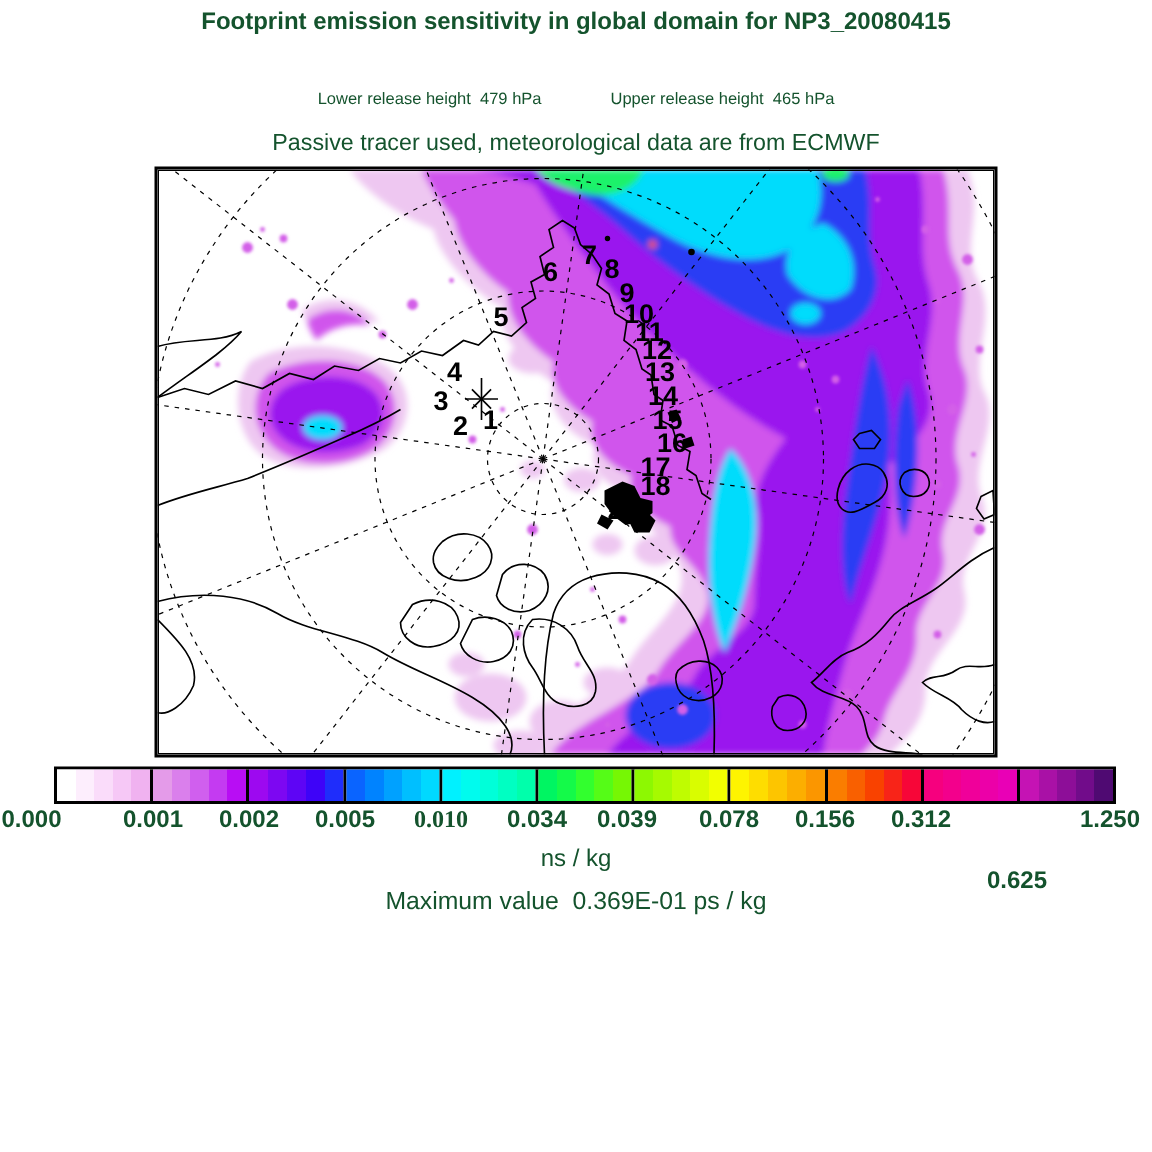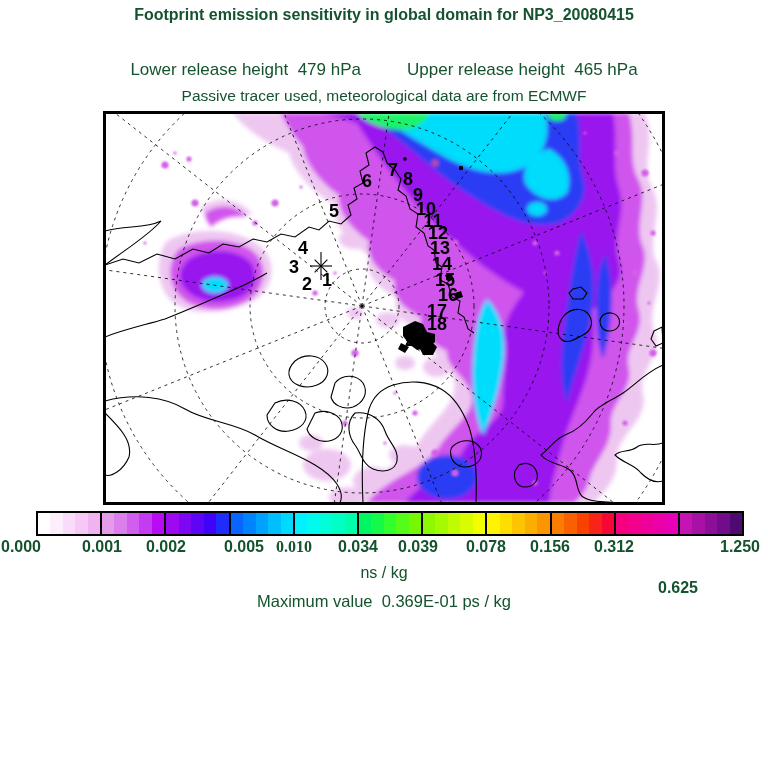--- a/index.html
+++ b/index.html
@@ -2,21 +2,21 @@
 <html><head>
 <meta charset="utf-8">
 <style>
   html,body{margin:0;padding:0;background:#ffffff;}
   #page{position:relative;width:768px;height:768px;background:#fff;overflow:hidden;
         font-family:"Liberation Sans",sans-serif;color:#14532d;}
   .hline{position:absolute;left:0;width:768px;text-align:center;white-space:pre;}
   #title{top:6px;font-size:16px;font-weight:bold;}
   .hrow{position:absolute;left:0;width:768px;display:flex;justify-content:center;white-space:pre;}
   #line2{top:33px;font-size:15.5px;gap:38px;}
-  #line3{top:60px;font-size:17px;gap:46px;}
+  #line3{top:60px;font-size:11px;gap:46px;}
   #line4{top:87px;font-size:15.5px;}
   #map-frame{position:absolute;left:103px;top:111px;width:558px;height:390px;
              border:2px solid #000;background:#fff;box-sizing:content-box;}
   #map-svg{display:block;}
   #colorbar{position:absolute;left:36px;top:511px;width:704px;height:21px;
             border:2px solid #000;display:flex;}
   .cb-seg{flex:1 1 0;height:100%;}
   .cb-seg:not(:last-child){border-right:2px solid #000;}
   #cb-ticks{position:absolute;left:0;top:538px;width:676px;height:18px;}
   .cb-tick{position:absolute;transform:translateX(-50%);font-size:16px;font-weight:bold;white-space:pre;}
@@ -274,21 +274,21 @@
       <div class="cb-seg" style="background: linear-gradient(to right, rgb(141, 248, 2) 0%, rgb(141, 248, 2) 20%, rgb(166, 250, 1) 20%, rgb(166, 250, 1) 40%, rgb(191, 252, 1) 40%, rgb(191, 252, 1) 60%, rgb(217, 253, 0) 60%, rgb(217, 253, 0) 80%, rgb(242, 255, 0) 80%, rgb(242, 255, 0) 100%);"></div>
       <div class="cb-seg" style="background: linear-gradient(to right, rgb(254, 244, 0) 0%, rgb(254, 244, 0) 20%, rgb(254, 221, 0) 20%, rgb(254, 221, 0) 40%, rgb(253, 197, 0) 40%, rgb(253, 197, 0) 60%, rgb(252, 174, 0) 60%, rgb(252, 174, 0) 80%, rgb(251, 150, 0) 80%, rgb(251, 150, 0) 100%);"></div>
       <div class="cb-seg" style="background: linear-gradient(to right, rgb(250, 125, 0) 0%, rgb(250, 125, 0) 20%, rgb(249, 96, 0) 20%, rgb(249, 96, 0) 40%, rgb(249, 66, 0) 40%, rgb(249, 66, 0) 60%, rgb(248, 36, 24) 60%, rgb(248, 36, 24) 80%, rgb(247, 6, 56) 80%, rgb(247, 6, 56) 100%);"></div>
       <div class="cb-seg" style="background: linear-gradient(to right, rgb(246, 0, 126) 0%, rgb(246, 0, 126) 20%, rgb(243, 0, 140) 20%, rgb(243, 0, 140) 40%, rgb(240, 0, 154) 40%, rgb(240, 0, 154) 60%, rgb(236, 0, 168) 60%, rgb(236, 0, 168) 80%, rgb(233, 0, 182) 80%, rgb(233, 0, 182) 100%);"></div>
       <div class="cb-seg" style="background: linear-gradient(to right, rgb(197, 19, 180) 0%, rgb(197, 19, 180) 20%, rgb(169, 17, 166) 20%, rgb(169, 17, 166) 40%, rgb(141, 14, 152) 40%, rgb(141, 14, 152) 60%, rgb(113, 12, 138) 60%, rgb(113, 12, 138) 80%, rgb(79, 10, 114) 80%, rgb(79, 10, 114) 100%);"></div>
     </div>
   <div id="cb-ticks">
       <span class="cb-tick" style="left: 21px;">0.000</span>
       <span class="cb-tick" style="left: 102px;">0.001</span>
       <span class="cb-tick" style="left: 166px;">0.002</span>
-      <span class="cb-tick" style="left: 244px;">0.005</span>
+      <span class="cb-tick" style="left: 230px;">0.005</span>
       <span class="cb-tick" style="left: 294px; font-family: Liberation Serif, serif;">0.010</span>
       <span class="cb-tick" style="left: 358px;">0.034</span>
       <span class="cb-tick" style="left: 418px;">0.039</span>
       <span class="cb-tick" style="left: 486px;">0.078</span>
       <span class="cb-tick" style="left: 550px;">0.156</span>
       <span class="cb-tick" style="left: 614px;">0.312</span>
       <span class="cb-tick" style="left: 678px; margin-top: 41px;">0.625</span>
       <span class="cb-tick" style="left: 740px;">1.250</span>
     </div>
 

